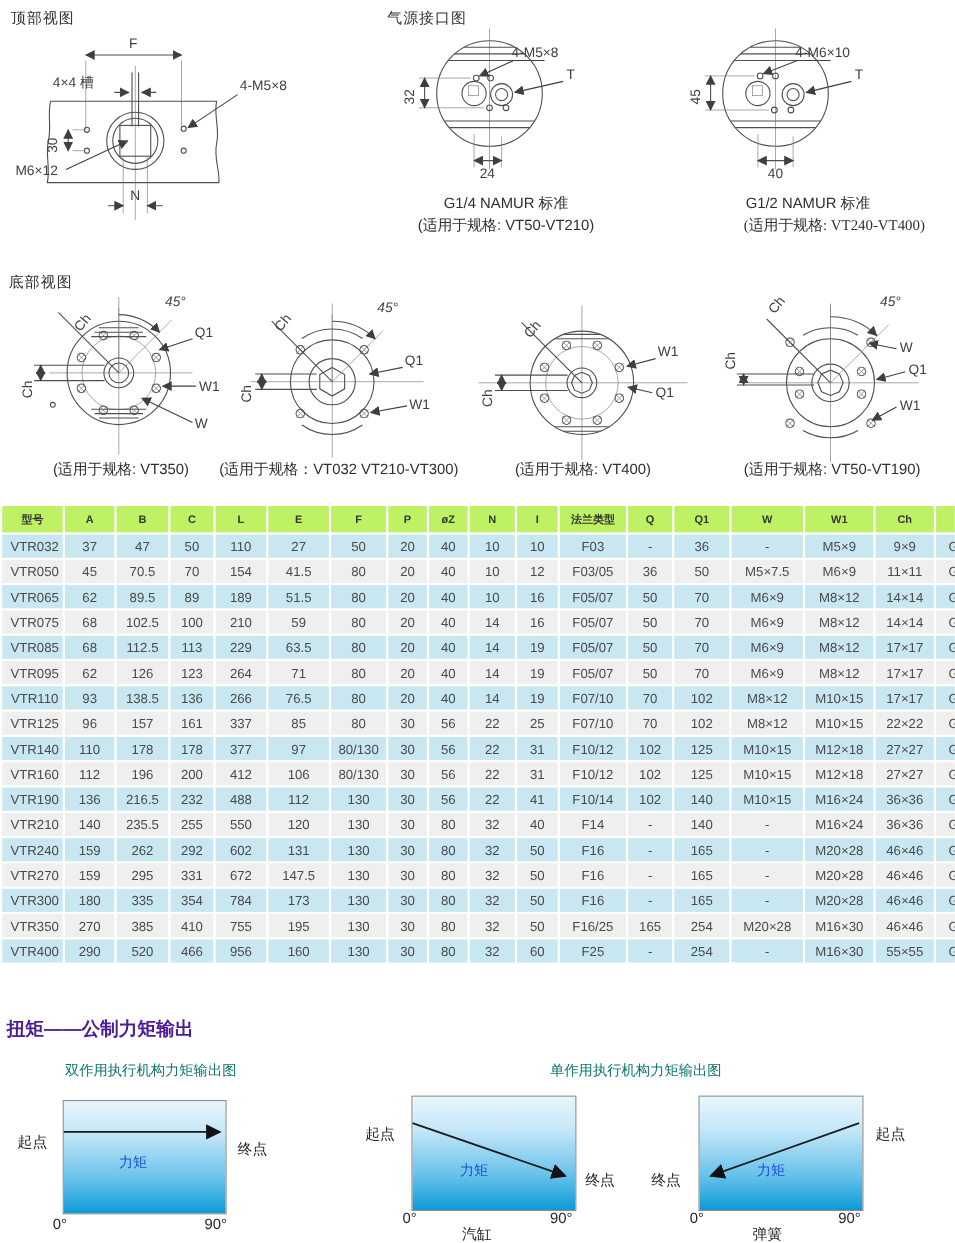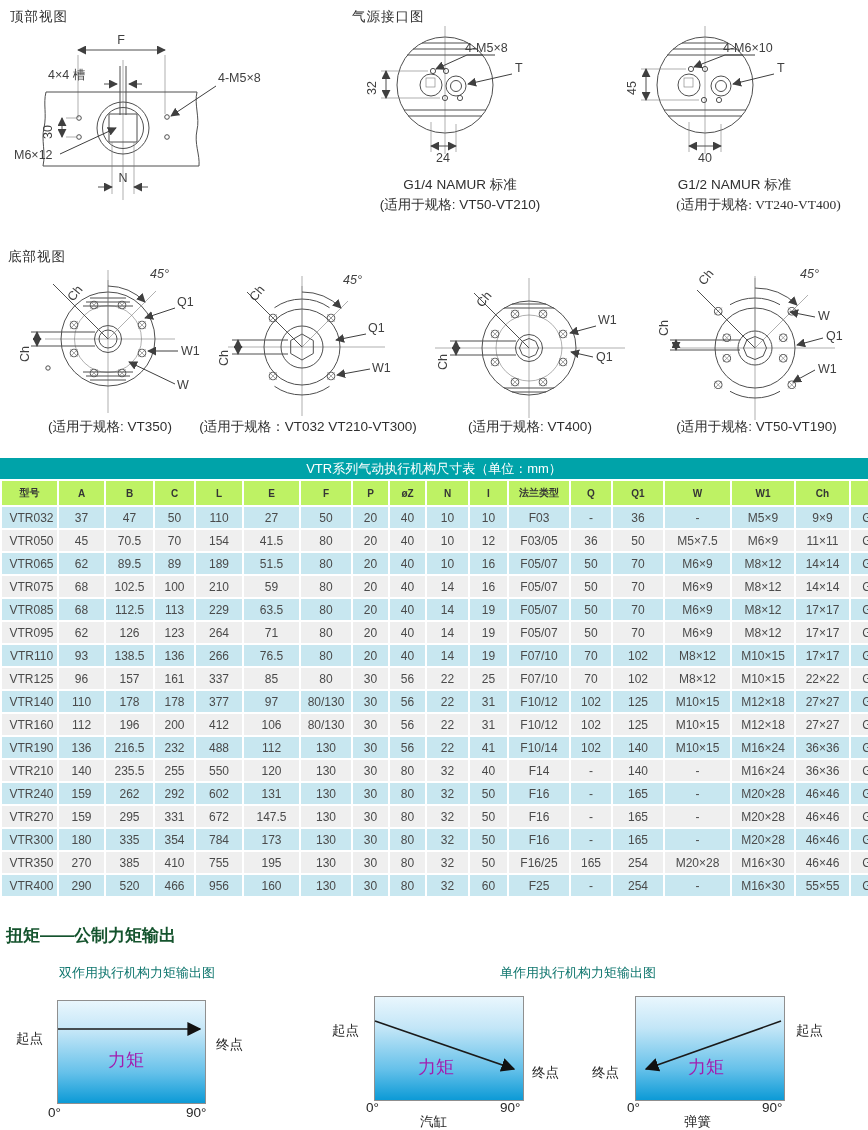--- a/index.html
+++ b/index.html
@@ -17,28 +17,28 @@
   
   .tbl-wrap{position:absolute;left:0;top:458px;width:868px;}
   .tbl-title{background:#00A3A9;color:#ffffff;font-size:13px;height:21px;line-height:21px;text-align:center;}
   table.dim{border-collapse:separate;border-spacing:2px;width:868px;table-layout:fixed;font-size:12px;}
   table.dim th{background:#bef264;font-weight:bold;height:22px;color:#353535;font-size:10px;}
   table.dim td{text-align:center;height:19px;color:#4a4a4a;}
   tr.rblue td{background:#c8e7f0;}
   tr.rgray td{background:#efefef;}
   td.model{text-align:left;padding-left:5px;}
   
-  .tq-head{font-size:17px;font-weight:bold;color:#14532d;}
+  .tq-head{font-size:17px;font-weight:bold;color:#4c1d95;}
   .chart-title{font-size:13px;color:#0f766e;text-align:center;}
   .chart-box{
     position:absolute;border:1px solid #8f8f8f;
     background:linear-gradient(180deg,#e9f6fd 0%,#c3e6f7 30%,#66c1ea 70%,#0c9ad6 100%);
   }
   .chart-lab{font-size:13.5px;color:#262626;}
-  .chart-inner{font-size:18px;color:#a21caf;}
+  .chart-inner{font-size:13px;color:#1d4ed8;}
   .tick{font-size:13.5px;color:#262626;}
 </style>
 </head>
 <body>
 
 <div class="abs sec-label" style="left:10px;top:8px;">顶部视图</div>
 
 <svg class="abs" style="left:0;top:22px;" width="335" height="218" viewBox="0 0 335 218">
   <defs>
     <marker id="arr" viewBox="0 0 10 10" refX="9" refY="5" markerWidth="9" markerHeight="9" orient="auto-start-reverse" markerUnits="userSpaceOnUse">
@@ -291,21 +291,20 @@
   <text x="178" y="62">W</text>
   <line x1="175" y1="59" x2="150" y2="54" class="lnlead" marker-end="url(#arr)"></line>
   <text x="186" y="82">Q1</text>
   <line x1="183" y1="80" x2="157" y2="87" class="lnlead" marker-end="url(#arr)"></line>
   <text x="178" y="115">W1</text>
   <line x1="175" y1="112" x2="153" y2="124" class="lnlead" marker-end="url(#arr)"></line>
 </svg>
 <div class="abs cap" style="left:645px;top:418px;width:223px;">(适用于规格: VT50-VT190)</div>
 
 <div class="tbl-wrap">
-  <div class="tbl-title">VTR系列气动执行机构尺寸表（单位：mm）</div>
   <table class="dim" id="dim-table">
     <colgroup>
       <col style="width:55px">
         <col style="width:45px">
         <col style="width:47px">
         <col style="width:39px">
       <col style="width:46px">
         <col style="width:55px">
         <col style="width:50px">
         <col style="width:35px">

